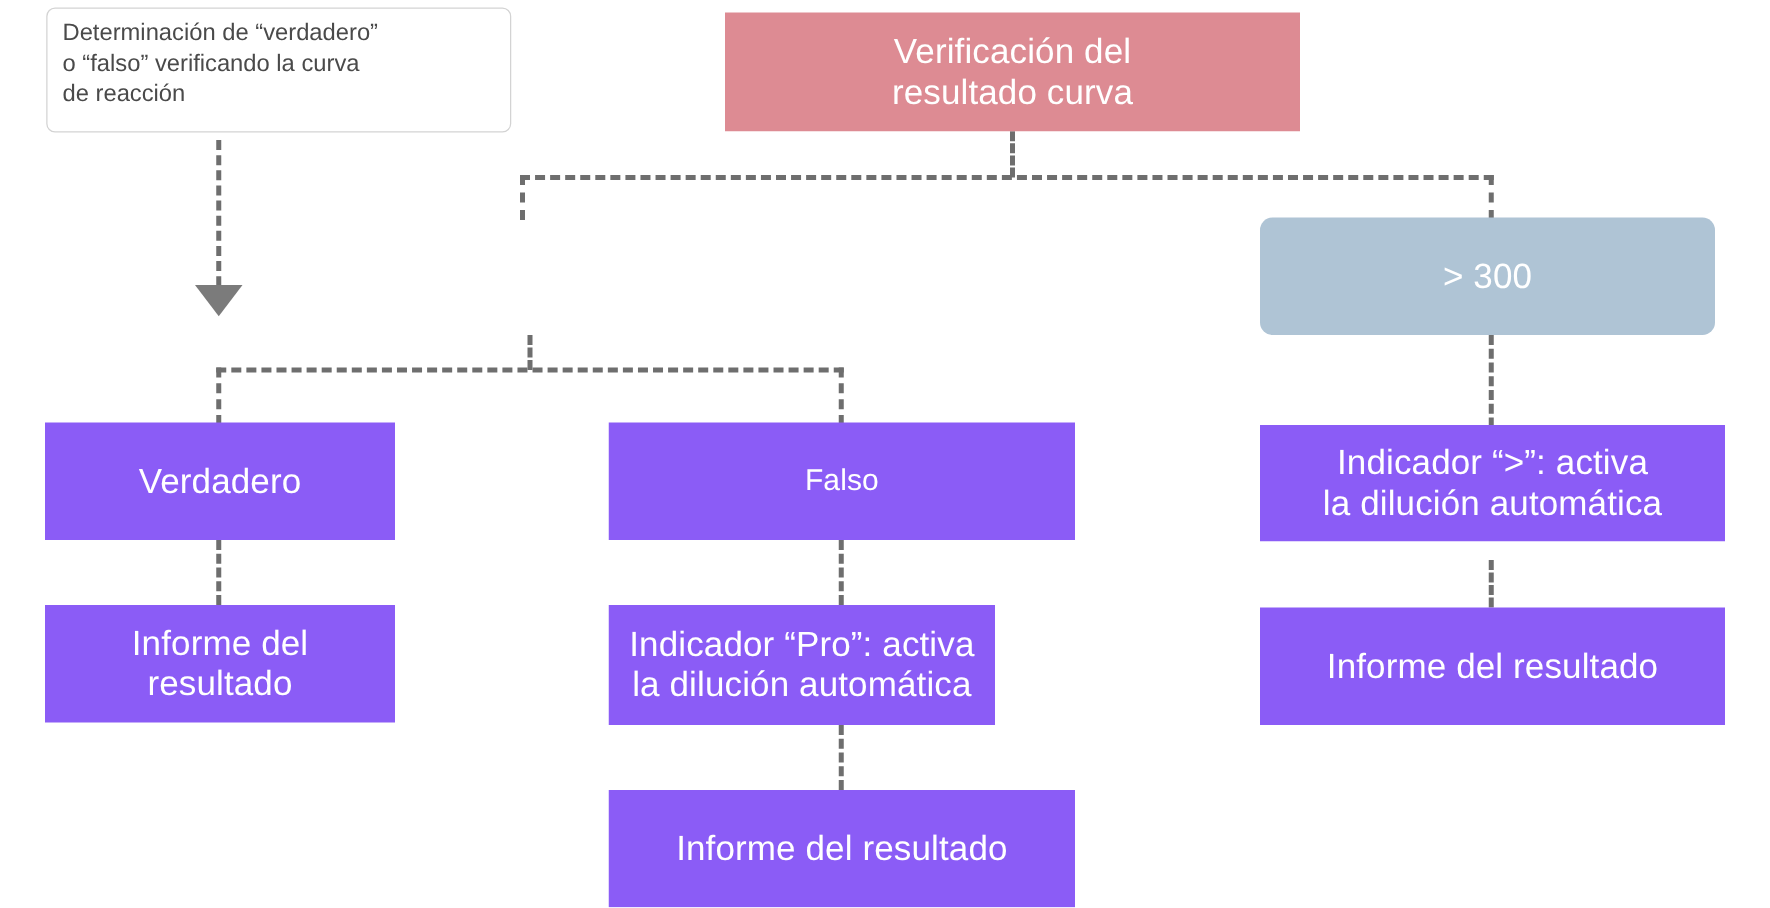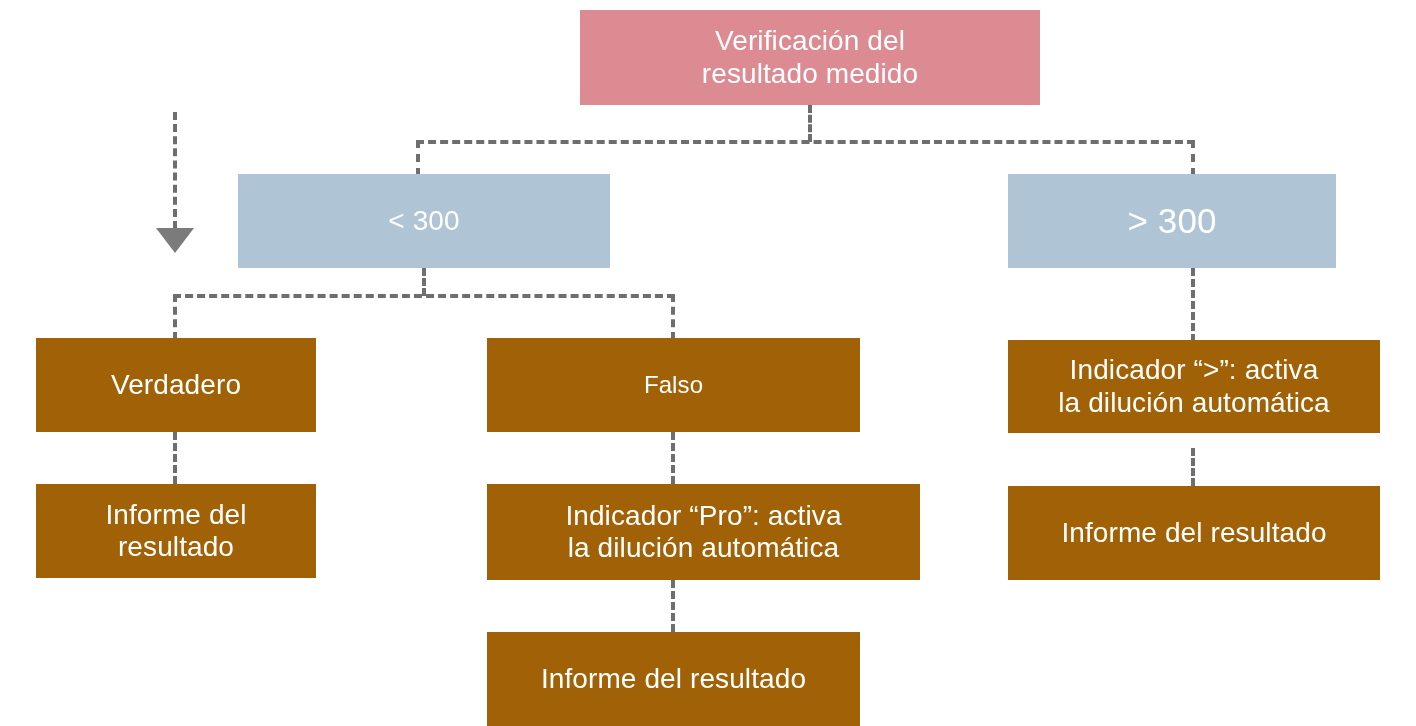--- a/index.html
+++ b/index.html
@@ -29,21 +29,21 @@
     text-align: center;
     color: #ffffff;
     line-height: 1.16;
     letter-spacing: 0.1px;
     white-space: pre-line;
     padding: 2px 6px;
     z-index: 3;
   }
   .node.pink  { background: #dd8b93; }
   .node.blue  { background: #afc4d5; }
-  .node.gray  { background: #a16207; }
+  .node.gray  { background: #8b5cf6; }
 
   
   .callout {
     position: absolute;
     box-sizing: border-box;
     background: #ffffff;
     border: 1px solid #d3d3d3;
     border-radius: 7px;
     color: #4a4a4a;
     line-height: 1.30;
@@ -97,36 +97,38 @@
 
   <div class="vline" style="left:671px; top:432px; height:52px;"></div>
   <div class="vline" style="left:671px; top:580px; height:52px;"></div>
 
   <div class="vline" style="left:1191px; top:268px; height:74px;"></div>
   <div class="vline" style="left:1191px; top:448px; height:38px;"></div>
 
   <div class="vline" style="left:173px; top:112px; height:117px;"></div>
   <div class="arrowhead" style="left:156px; top:228px;"></div>
 
+  <div class="callout" style="left:37px; top:6px; width:372px; height:100px; font-size:19px;">Determinación de “verdadero”
+o “falso” verificando la curva
+de reacción</div>
 
   <div class="node pink" style="left:580px; top:10px; width:460px; height:95px; font-size:28px;">Verificación del
-resultado medido</div>
+resultado curva</div>
 
-  <div class="node blue" style="left:238px; top:174px; width:372px; height:94px; font-size:28px;">&lt; 300</div>
 
-  <div class="node blue" style="left:1008px; top:174px; width:328px; height:94px; font-size:35px;">&gt; 300</div>
+  <div class="node blue" style="left:1008px; top:174px; width:364px; height:94px; font-size:28px;border-radius:10px;">&gt; 300</div>
 
   <div class="node gray" style="left:36px; top:338px; width:280px; height:94px; font-size:28px;">Verdadero</div>
 
   <div class="node gray" style="left:487px; top:338px; width:373px; height:94px; font-size:24px;">Falso</div>
 
   <div class="node gray" style="left:36px; top:484px; width:280px; height:94px; font-size:28px;">Informe del
 resultado</div>
 
-  <div class="node gray" style="left:487px; top:484px; width:433px; height:96px; font-size:28px;">Indicador “Pro”: activa
+  <div class="node gray" style="left:487px; top:484px; width:309px; height:96px; font-size:28px;">Indicador “Pro”: activa
 la dilución automática</div>
 
   <div class="node gray" style="left:487px; top:632px; width:373px; height:94px; font-size:28px;">Informe del resultado</div>
 
   <div class="node gray" style="left:1008px; top:340px; width:372px; height:93px; font-size:28px;">Indicador “&gt;”: activa
 la dilución automática</div>
 
   <div class="node gray" style="left:1008px; top:486px; width:372px; height:94px; font-size:28px;">Informe del resultado</div>
 
 </div>

